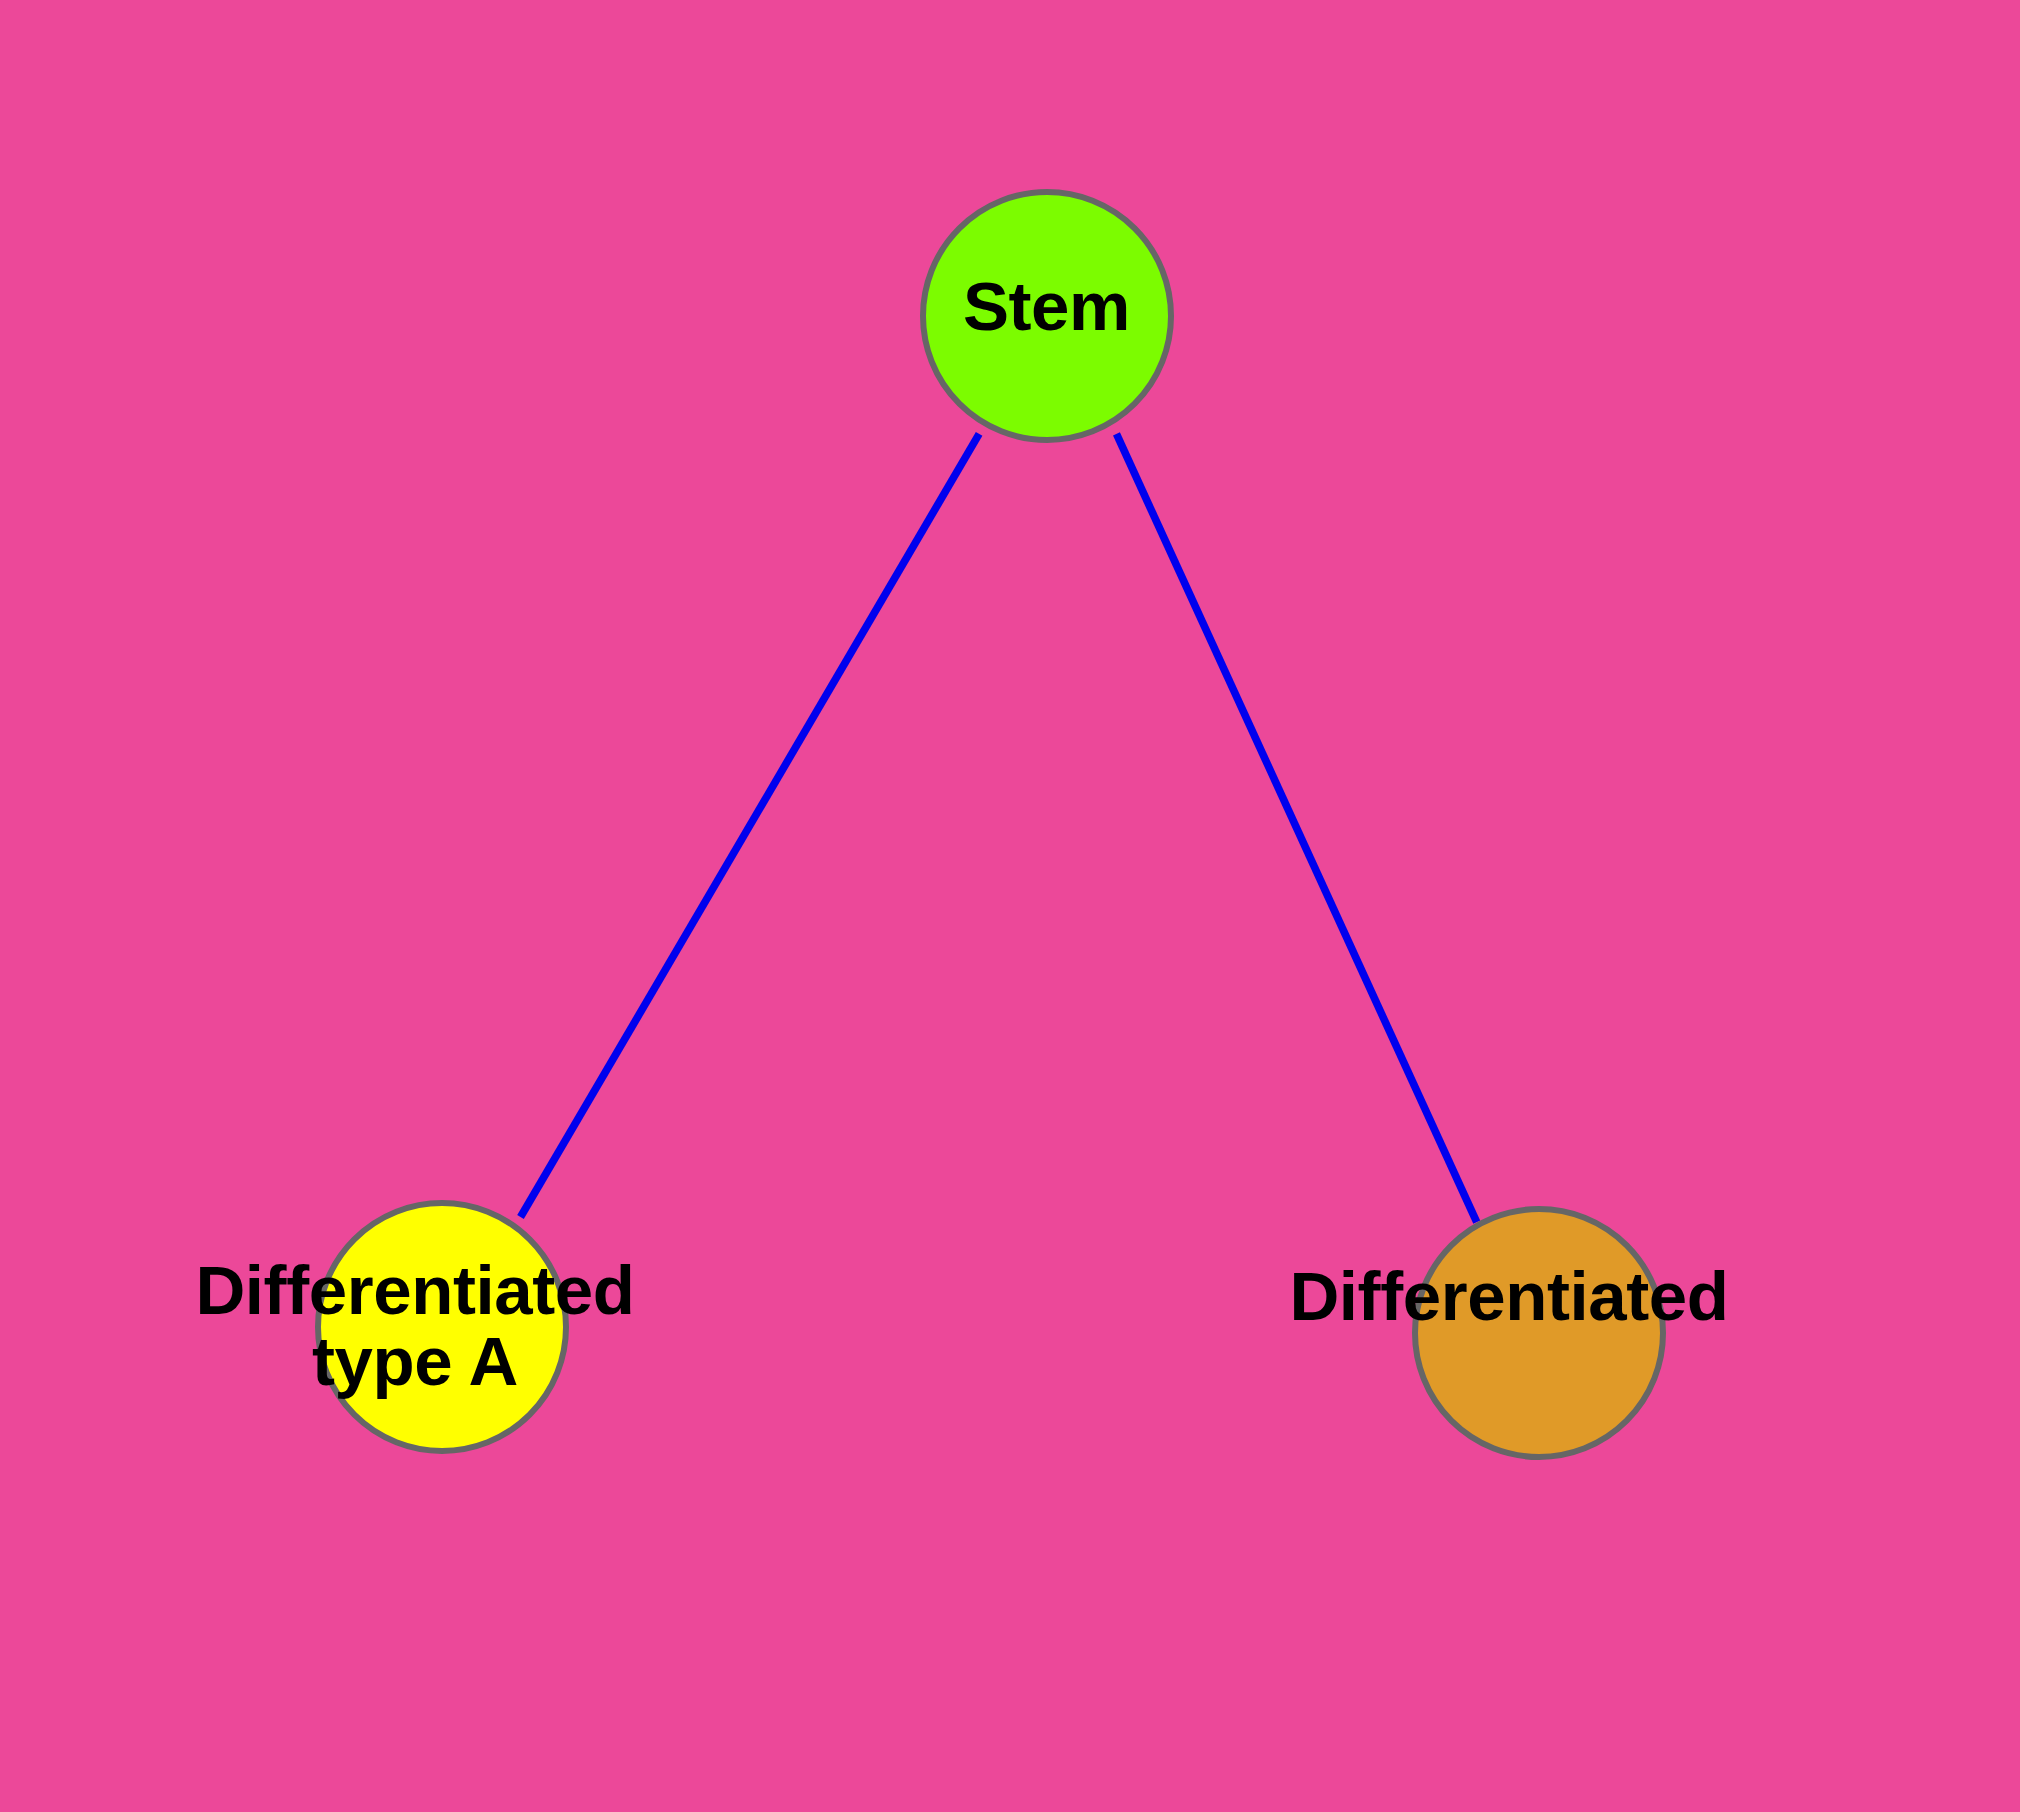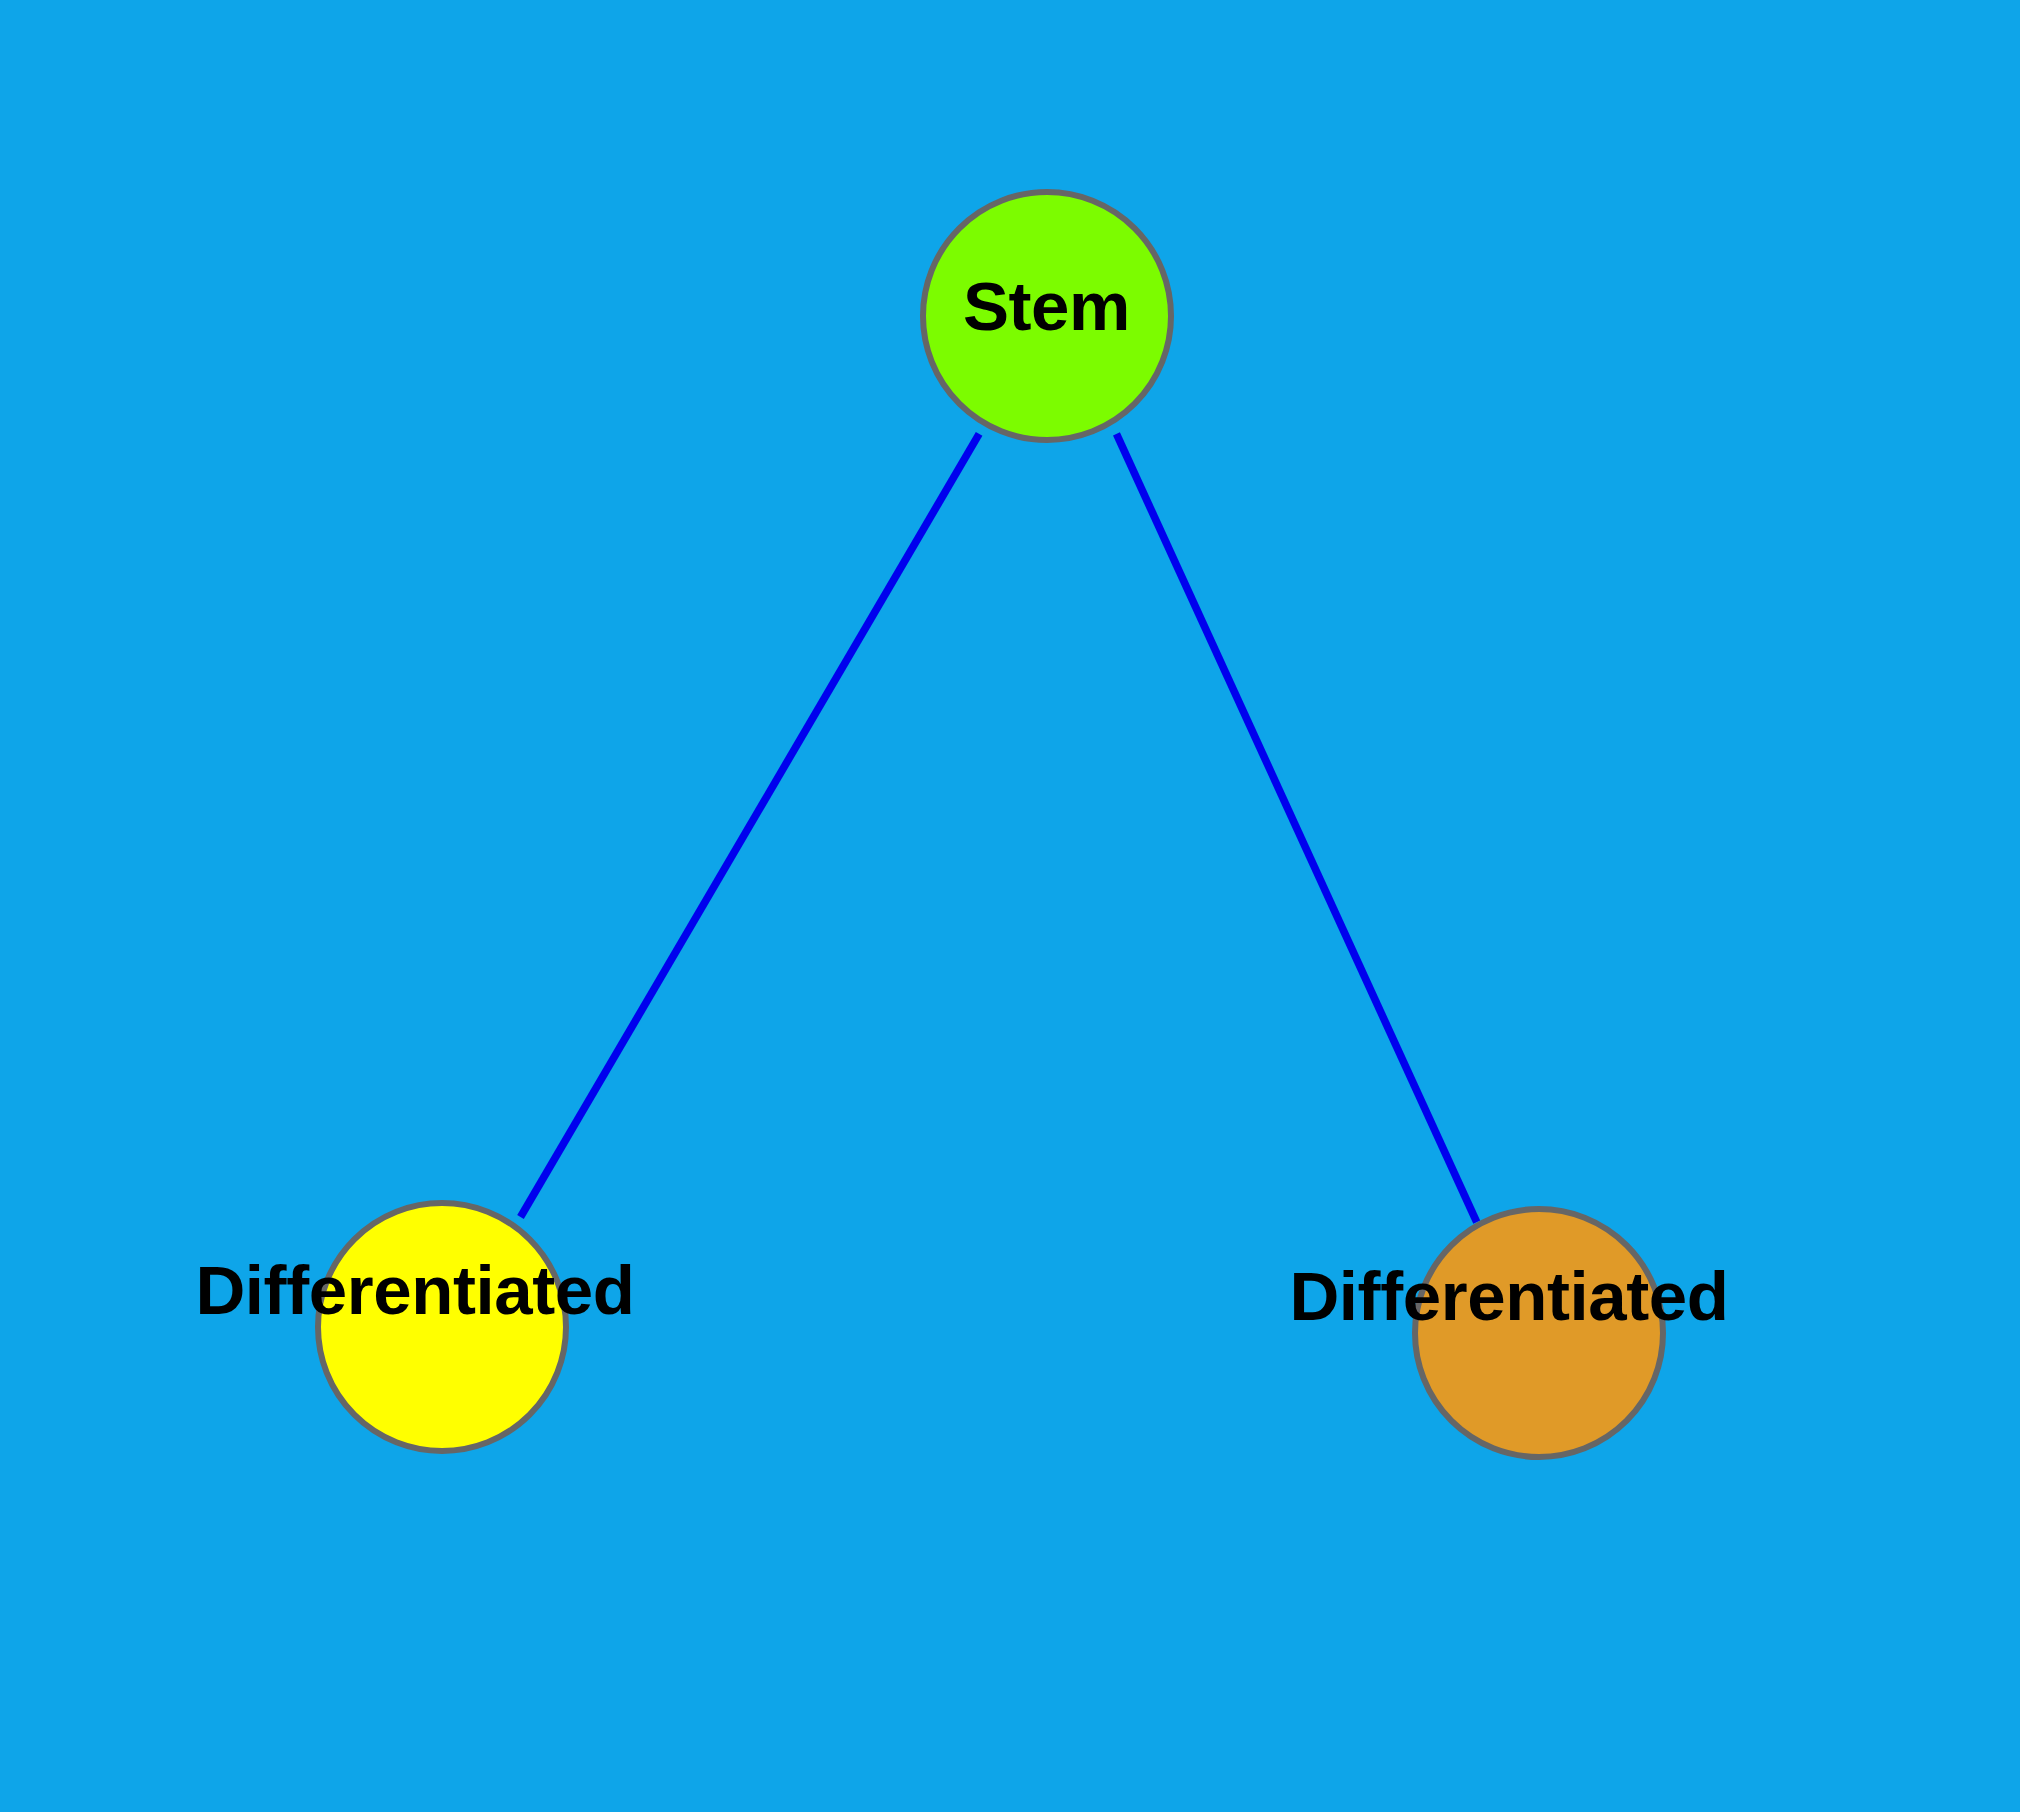--- a/index.html
+++ b/index.html
@@ -76,31 +76,31 @@
   #label-diff-b {
     left: 1170px;
     top: 1261px;
     width: 678px;
     font-size: 69px;
   }
 </style>
 </head>
 <body>
 
-<div id="graph-canvas" style="background: #0ea5e9; width: 2021px; height: 1812px;">
+<div id="graph-canvas" style="background: #ec4899; width: 2021px; height: 1812px;">
 
   <svg id="edge-layer" viewBox="0 0 2384 2138" preserveAspectRatio="none">
     <line id="edge-stem-diff-a" x1="1155" y1="512" x2="614" y2="1436" stroke="#0000ee" stroke-width="9" stroke-linecap="butt"></line>
     <line id="edge-stem-diff-b" x1="1317" y1="512" x2="1742" y2="1442" stroke="#0000ee" stroke-width="9" stroke-linecap="butt"></line>
   </svg>
 
   <div class="node" id="node-stem" style="left: 920px; top: 189px; width: 254px; height: 254px; background: rgb(124, 252, 0); border-color: rgb(102, 102, 102); border-width: 6.8px;"></div>
   <div class="node" id="node-diff-a" style="left: 315px; top: 1200px; width: 254px; height: 254px; background: rgb(255, 255, 0); border-color: rgb(102, 102, 102); border-width: 6.8px;"></div>
   <div class="node" id="node-diff-b" style="left: 1412px; top: 1206px; width: 254px; height: 254px; background: rgb(224, 154, 40); border-color: rgb(102, 102, 102); border-width: 6.8px;"></div>
 
   <div class="node-label" id="label-stem" style="color: rgb(0, 0, 0);"><span>Stem</span></div>
 
-  <div class="node-label" id="label-diff-a" style="color: rgb(0, 0, 0);"><div>Differentiated</div></div>
+  <div class="node-label" id="label-diff-a" style="color: rgb(0, 0, 0);"><div>Differentiated</div><div>type A</div></div>
 
   <div class="node-label" id="label-diff-b" style="color: rgb(0, 0, 0);"><div>Differentiated</div></div>
 
 </div>
 
 
 </body></html>

